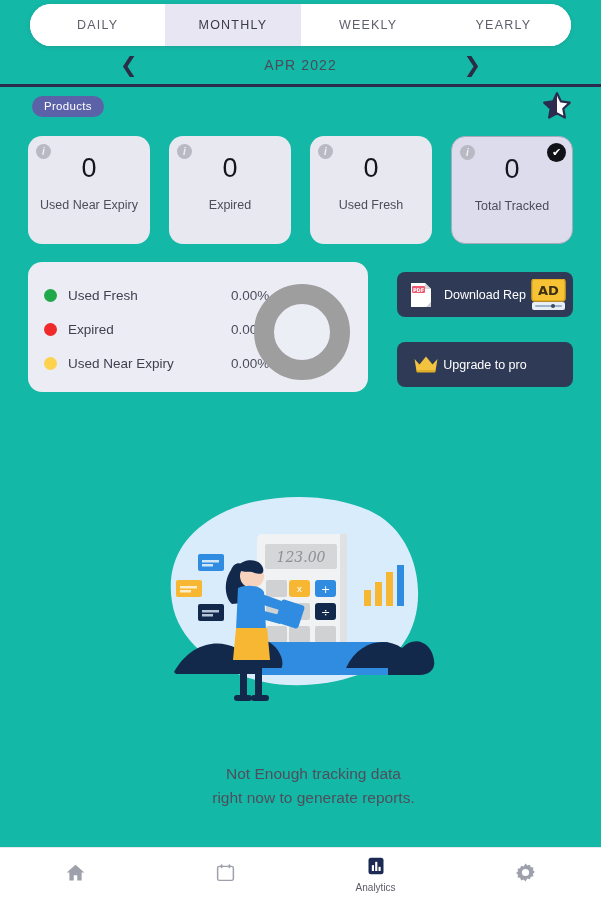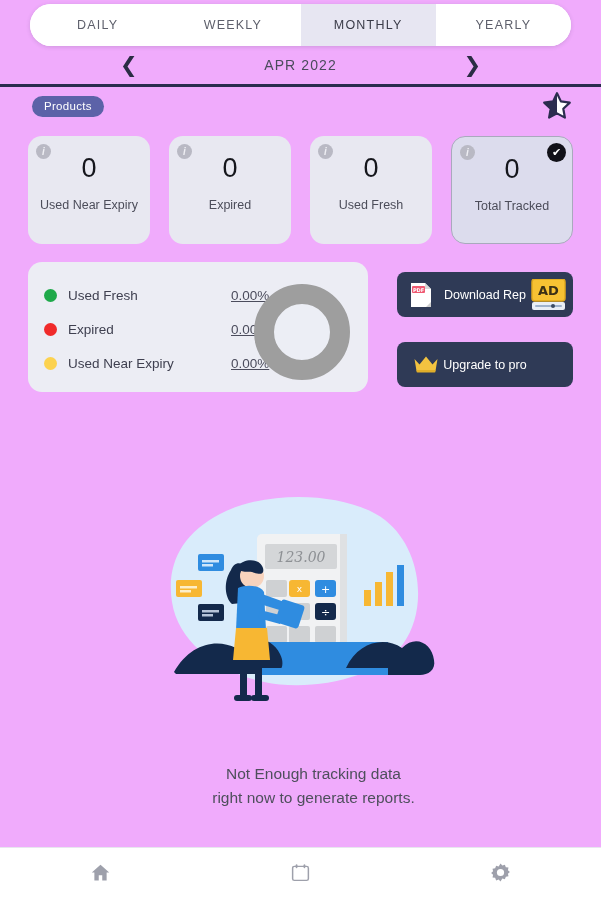--- a/index.html
+++ b/index.html
@@ -2,21 +2,21 @@
 <html><head>
 <meta charset="utf-8">
 <style>
   * { box-sizing: border-box; margin: 0; padding: 0; }
   html, body {
     width: 601px; height: 900px;
     background: #ffffff;
     font-family: "Liberation Sans", sans-serif;
     overflow: hidden;
   }
-  #app { position: relative; width: 601px; height: 900px; background: #f0abfc; }
+  #app { position: relative; width: 601px; height: 900px; background: #14b8a6; }
 
   
   .period-bar {
     position: absolute; left: 30px; top: 4px;
     width: 541px; height: 42px;
     background: #ffffff;
     border-radius: 21px;
     box-shadow: 0 1px 4px rgba(60,60,90,.18);
     display: flex; overflow: hidden;
   }
@@ -87,21 +87,21 @@
 
   
   .breakdown {
     position: absolute; left: 28px; top: 262px;
     width: 340px; height: 130px; background: #ecedf4; border-radius: 14px;
     padding: 16px 14px 0 16px;
   }
   .legend-row { display: flex; align-items: center; height: 34px; }
   .legend-dot { width: 13px; height: 13px; border-radius: 50%; flex: 0 0 13px; }
   .legend-name { margin-left: 11px; font-size: 13.5px; color: #3f4050; }
-  .legend-pct { position: absolute; left: 187px; font-size: 13.5px; color: #4b4c5c; text-decoration: underline; }
+  .legend-pct { position: absolute; left: 187px; font-size: 13.5px; color: #4b4c5c; }
   .legend-row.wide .legend-name { margin-right: 4px; }
   .legend-rows { position: relative; width: 230px; }
   .donut {
     position: absolute; right: 18px; top: 22px;
     width: 96px; height: 96px; border-radius: 50%;
     border: 20px solid #9e9e9e; background: #eceef5;
   }
 
   
   .action-btn {
@@ -140,25 +140,25 @@
 </style>
 </head>
 <body>
 
 <div id="app">
 
   <div class="period-bar">
     <div class="period-tab">
         <span>DAILY</span>
       </div>
+    <div class="period-tab active">
+        <span>MONTHLY</span>
+      </div>
     <div class="period-tab">
         <span>WEEKLY</span>
-      </div>
-    <div class="period-tab active">
-        <span>MONTHLY</span>
       </div>
     <div class="period-tab">
         <span>YEARLY</span>
       </div>
   </div>
 
   <div class="date-nav">
     <div class="date-arrow">❮</div>
     <div class="date-label">APR 2022</div>
     <div class="date-arrow">❯</div>
@@ -344,20 +344,31 @@
     <div class="nav-item">
       <span>
         <svg viewBox="0 0 24 24" width="21" height="21">
           <rect x="3" y="5" width="18" height="16" rx="2" fill="none" stroke="#9ea0ab" stroke-width="1.7"></rect>
           <rect x="6.5" y="2.6" width="2" height="4.4" rx="1" fill="#9ea0ab"></rect>
           <rect x="15.5" y="2.6" width="2" height="4.4" rx="1" fill="#9ea0ab"></rect>
         </svg>
       </span>
     </div>
 
+    <div class="nav-item">
+      <span>
+        <svg viewBox="0 0 24 24" width="20" height="20">
+          <rect x="3" y="2" width="18" height="20" rx="3" fill="#1b2a52"></rect>
+          <rect x="7" y="11" width="2.6" height="7" fill="#ffffff"></rect>
+          <rect x="11" y="7" width="2.6" height="11" fill="#ffffff"></rect>
+          <rect x="15" y="13" width="2.6" height="5" fill="#ffffff"></rect>
+        </svg>
+      </span>
+      <span class="nav-label">Analytics</span>
+    </div>
 
     <div class="nav-item">
       <span>
         <svg viewBox="0 0 24 24" width="21" height="21">
           <path d="M12 1.8 l2.1 2.1 2.9-.9 1.1 2.9 3 .5-.6 3 2.2 2-2.2 2 .6 3-3 .5-1.1 2.9-2.9-.9L12 22.2l-2.1-2.1-2.9.9-1.1-2.9-3-.5.6-3-2.2-2 2.2-2-.6-3 3-.5 1.1-2.9 2.9.9z" fill="#9ea0ab"></path>
           <circle cx="12" cy="12" r="4.1" fill="#ffffff"></circle>
         </svg>
       </span>
     </div>
 

